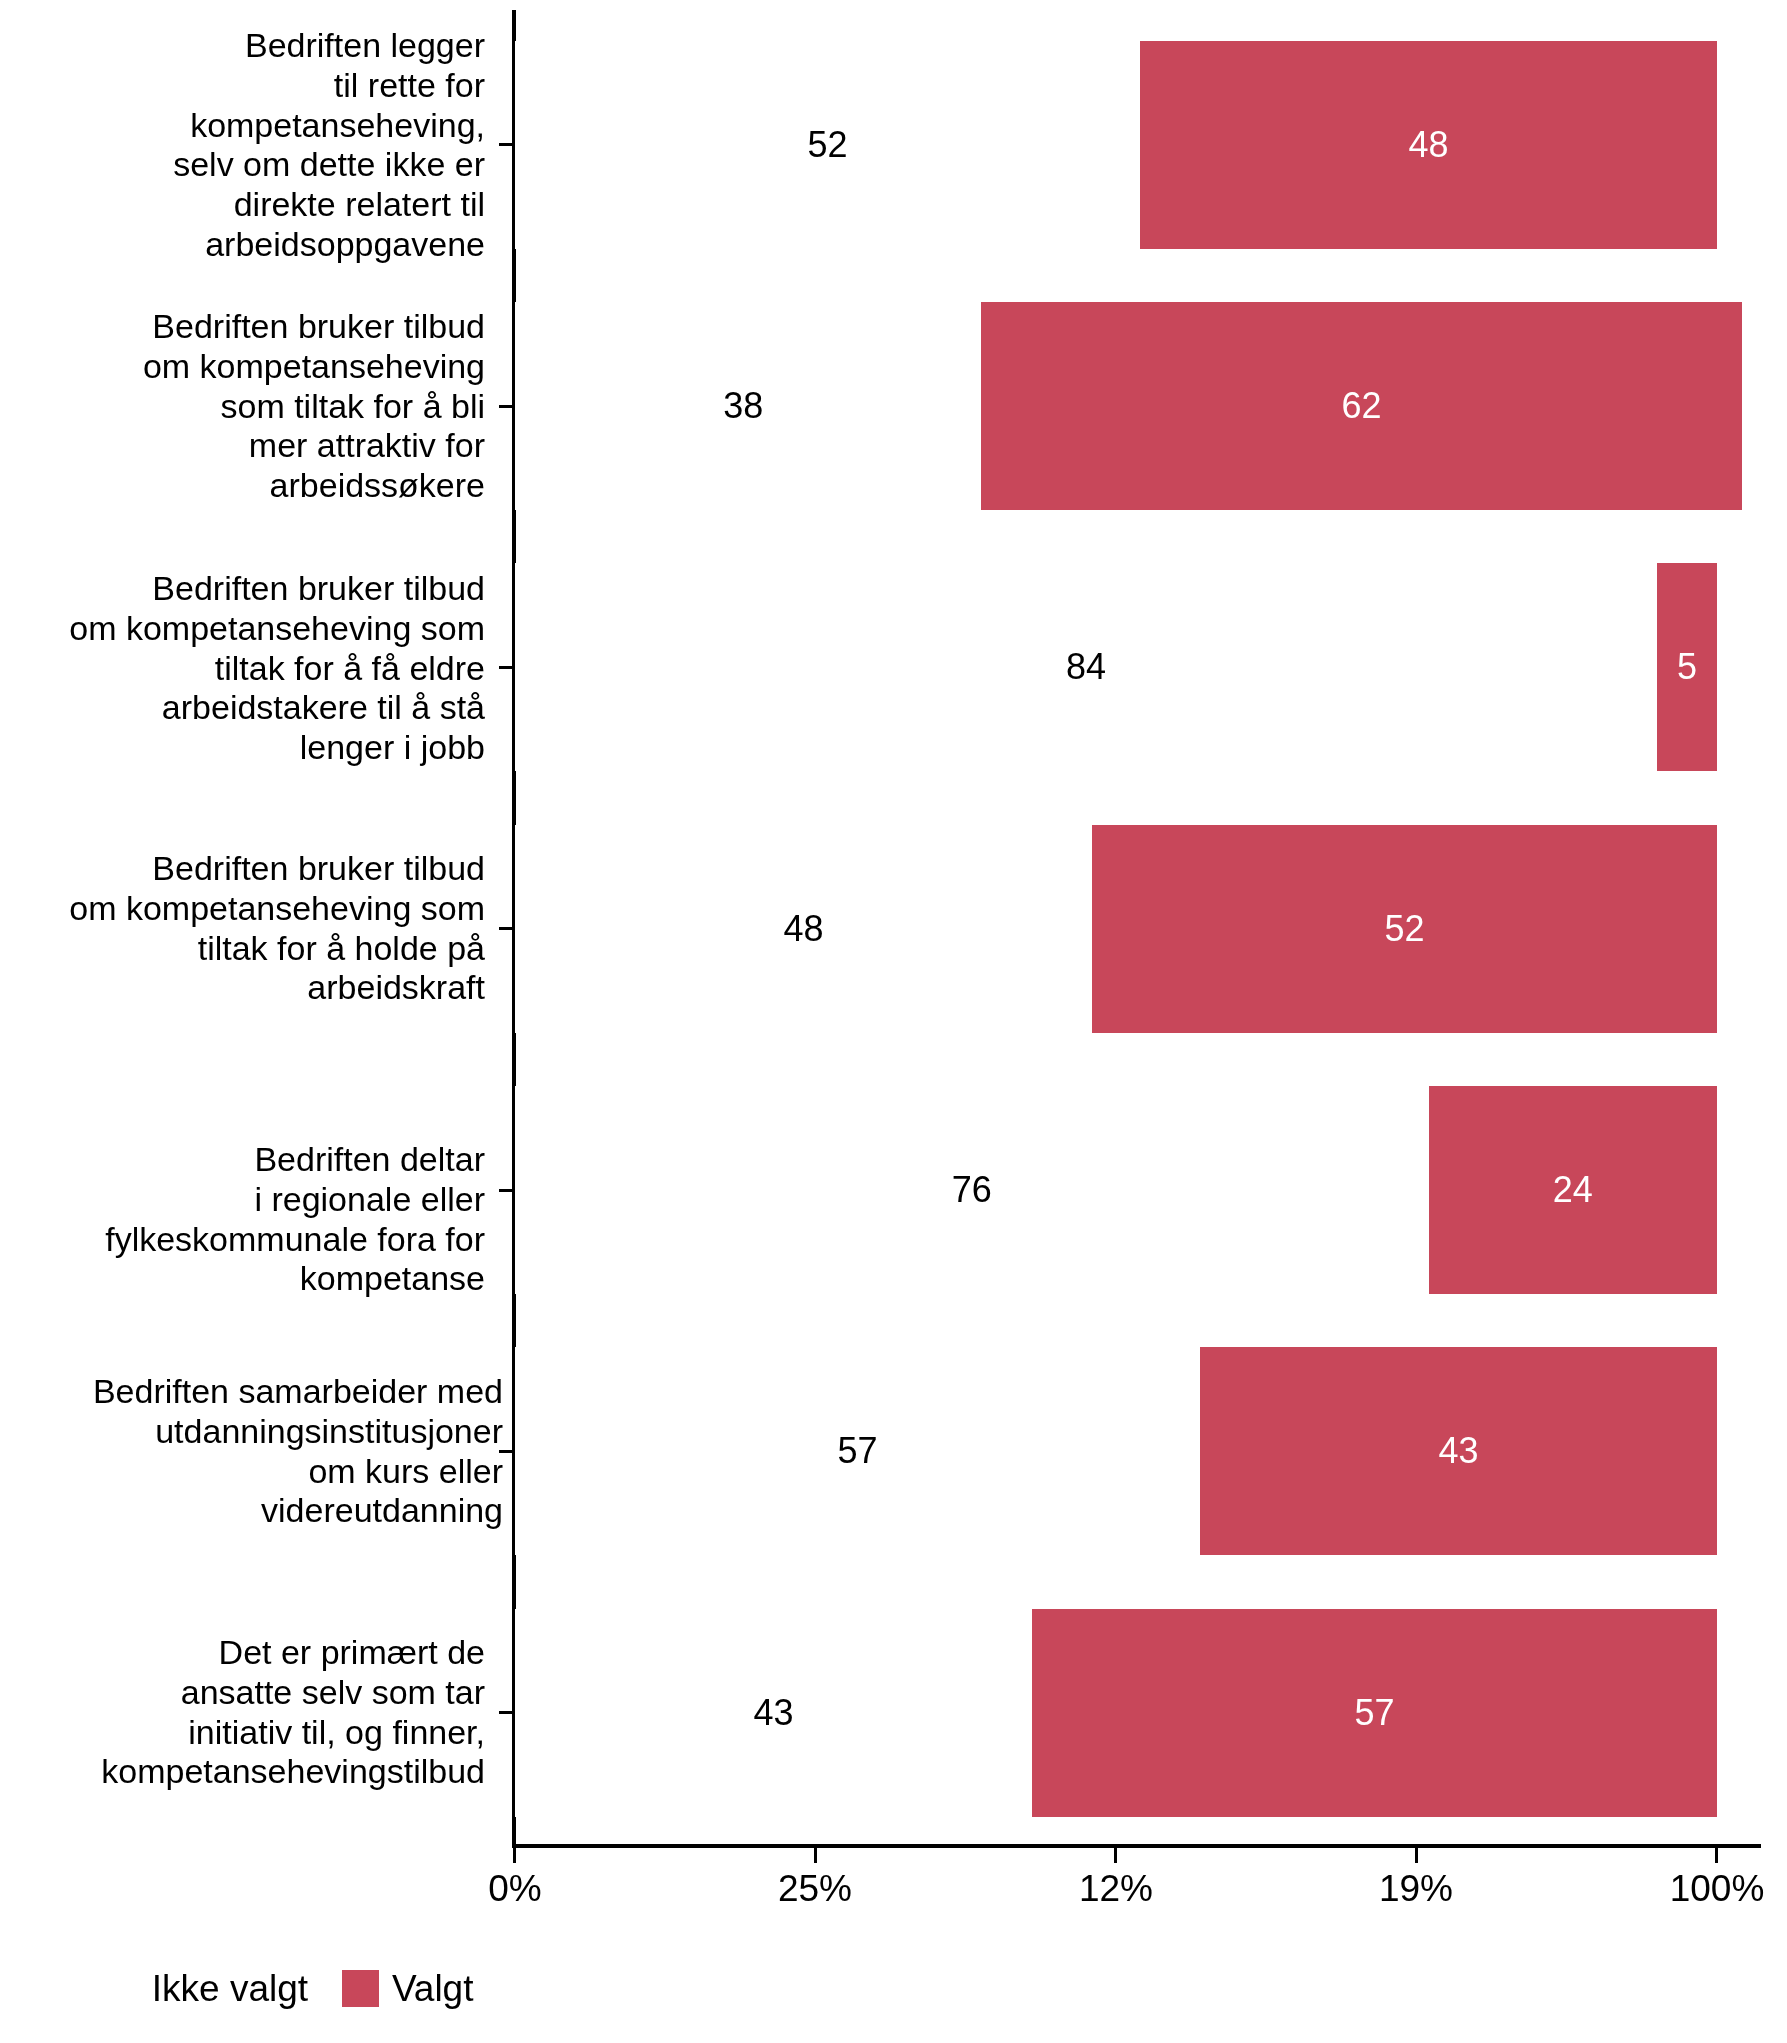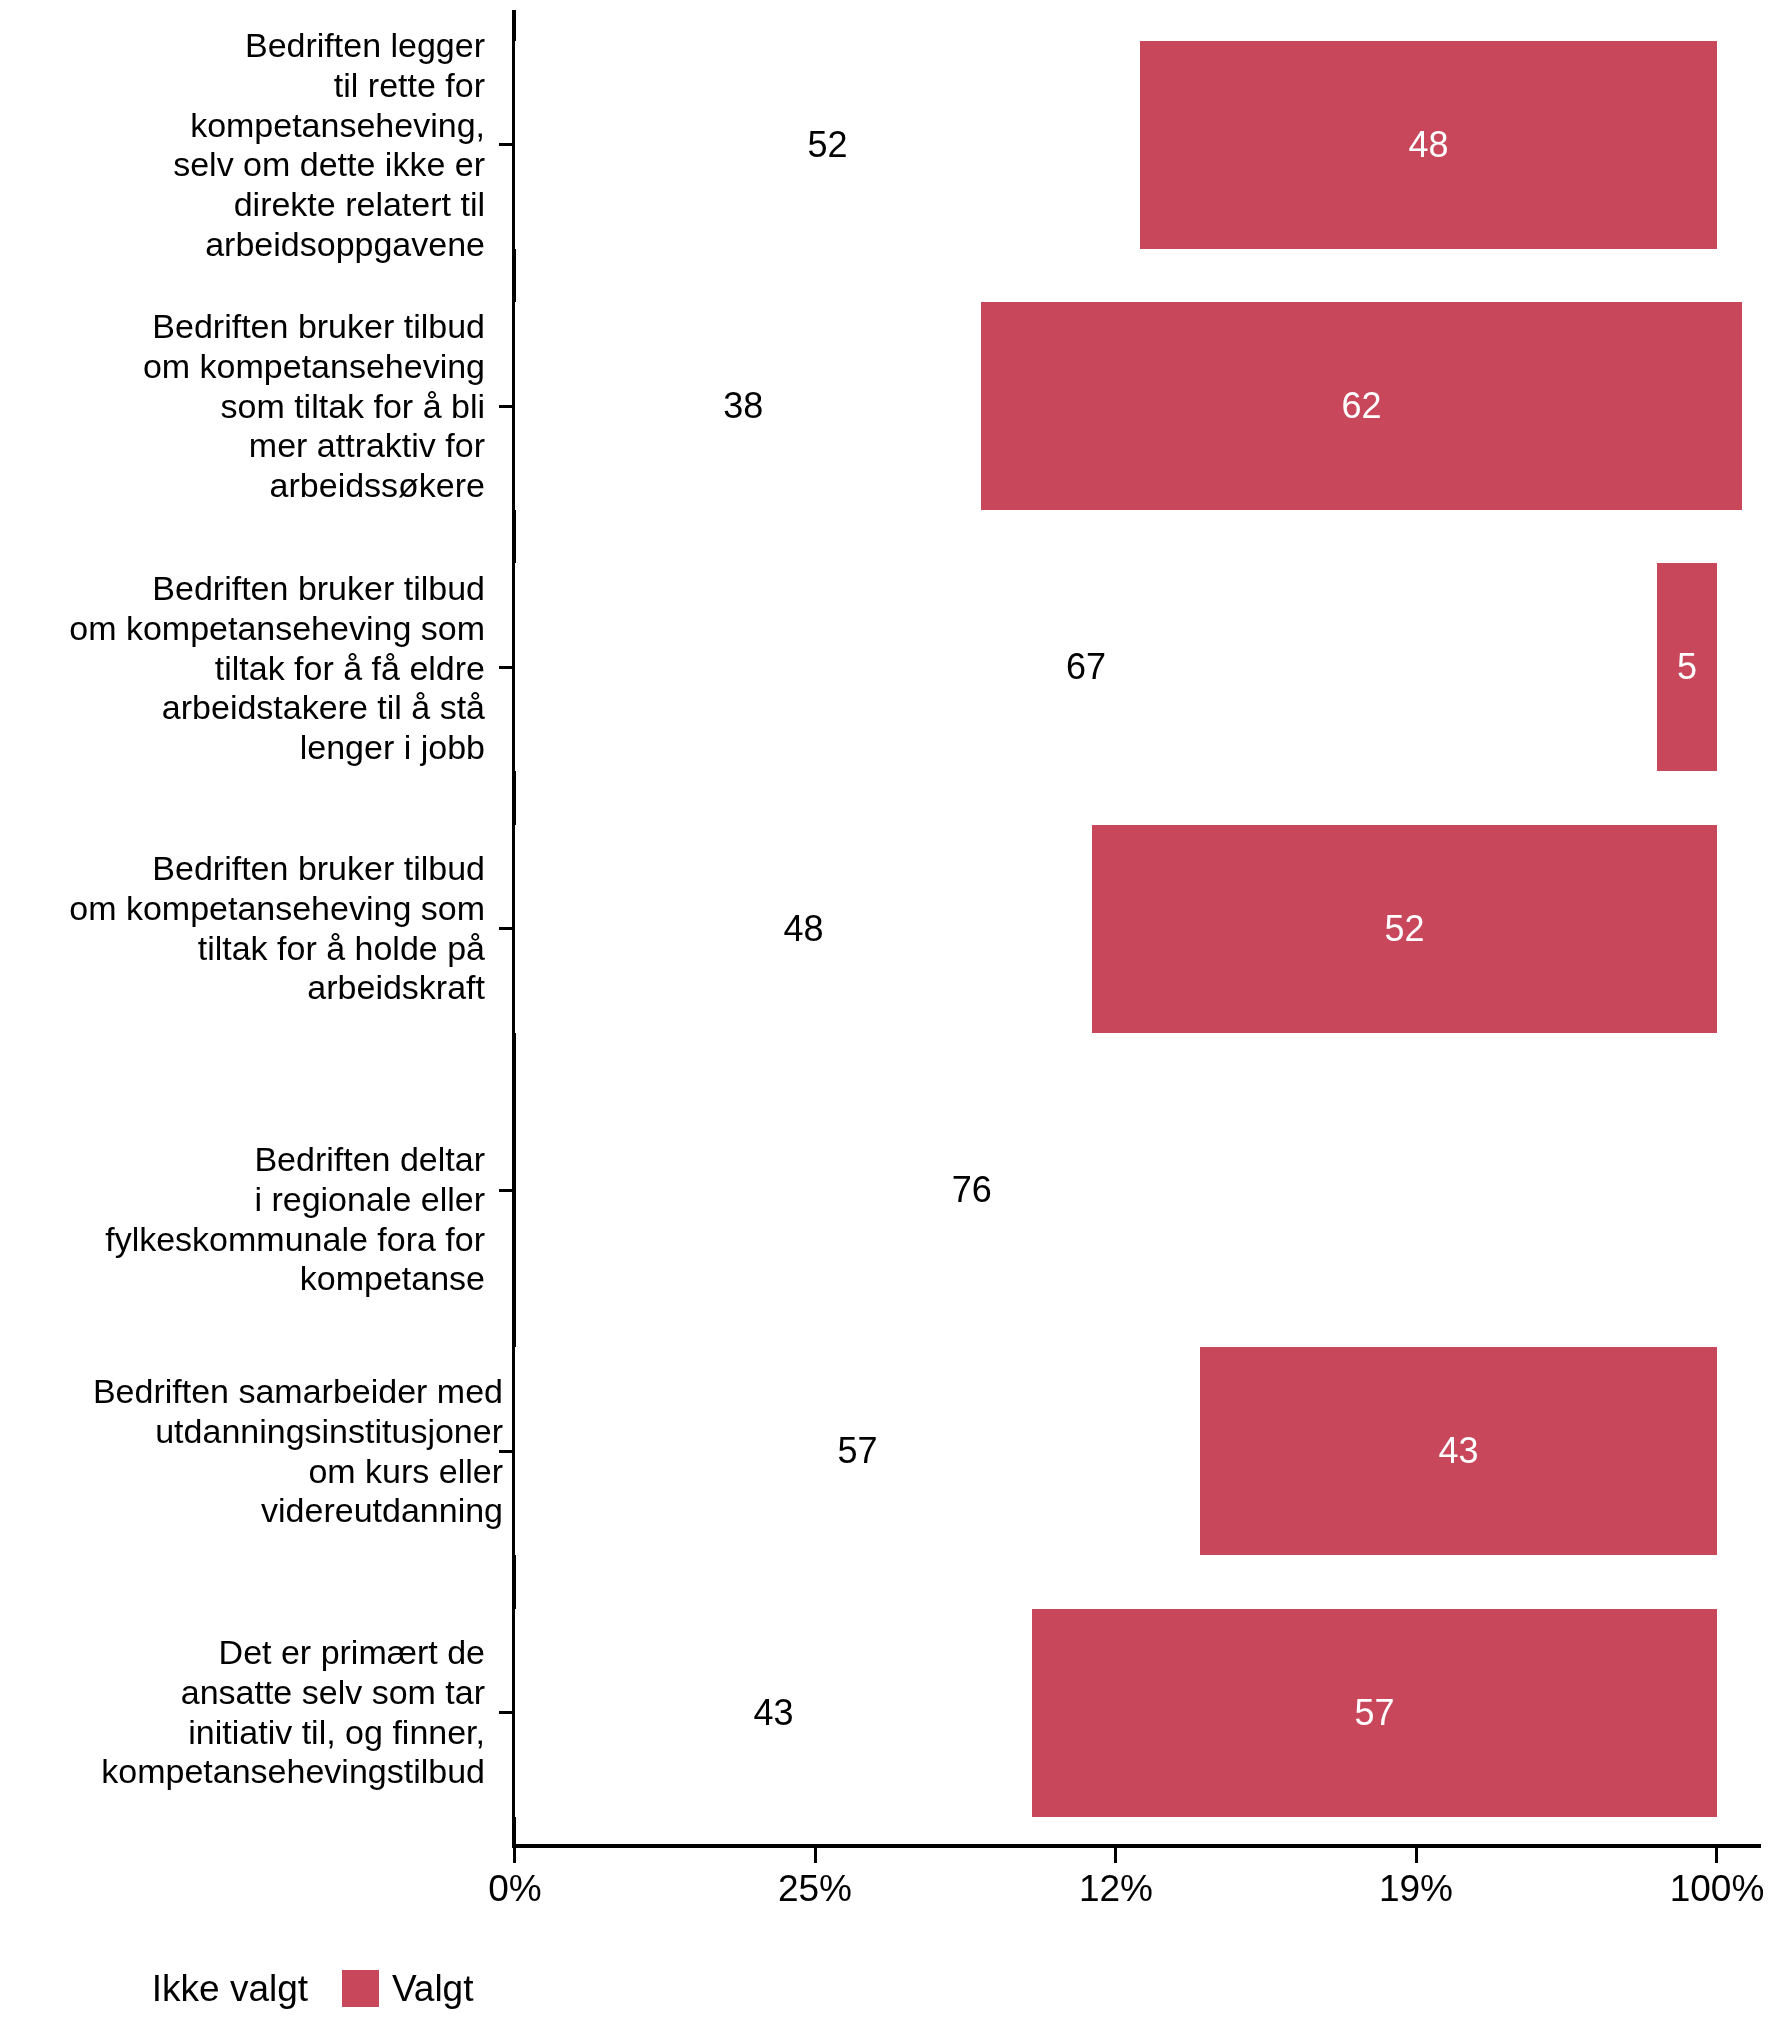--- a/index.html
+++ b/index.html
@@ -215,27 +215,32 @@
         <div class="bar-unselected" style="width: 38%;"></div>
         <div class="bar-selected" style="width: 62%; background: rgb(200, 71, 90);"></div>
         <div class="bar-value-selected" style="left: 69%;">62</div>
       </div>
       <div class="bar-value-unselected" style="position: absolute; left: 19%; top: 392px;">38</div>
       <div class="row" style="top: 549px; height: 208px;">
         <div class="bar-unselected" style="width: 95%;"></div>
         <div class="bar-selected" style="width: 5%; background: rgb(200, 71, 90);"></div>
         <div class="bar-value-selected" style="left: 97.5%;">5</div>
       </div>
-      <div class="bar-value-unselected" style="position: absolute; left: 47.5%; top: 653px;">67</div>
+      <div class="bar-value-unselected" style="position: absolute; left: 47.5%; top: 653px;">84</div>
       <div class="row" style="top: 811px; height: 208px;">
         <div class="bar-unselected" style="width: 48%;"></div>
         <div class="bar-selected" style="width: 52%; background: rgb(200, 71, 90);"></div>
         <div class="bar-value-selected" style="left: 74%;">52</div>
       </div>
       <div class="bar-value-unselected" style="position: absolute; left: 24%; top: 915px;">48</div>
+      <div class="row" style="top: 1072px; height: 208px;">
+        <div class="bar-unselected" style="width: 76%;"></div>
+        <div class="bar-selected" style="width: 24%; background: rgb(200, 71, 90);"></div>
+        <div class="bar-value-selected" style="left: 88%;">24</div>
+      </div>
       <div class="bar-value-unselected" style="position: absolute; left: 38%; top: 1176px;">76</div>
       <div class="row" style="top: 1333px; height: 208px;">
         <div class="bar-unselected" style="width: 57%;"></div>
         <div class="bar-selected" style="width: 43%; background: rgb(200, 71, 90);"></div>
         <div class="bar-value-selected" style="left: 78.5%;">43</div>
       </div>
       <div class="bar-value-unselected" style="position: absolute; left: 28.5%; top: 1437px;">57</div>
       <div class="row" style="top: 1595px; height: 208px;">
         <div class="bar-unselected" style="width: 43%;"></div>
         <div class="bar-selected" style="width: 57%; background: rgb(200, 71, 90);"></div>

